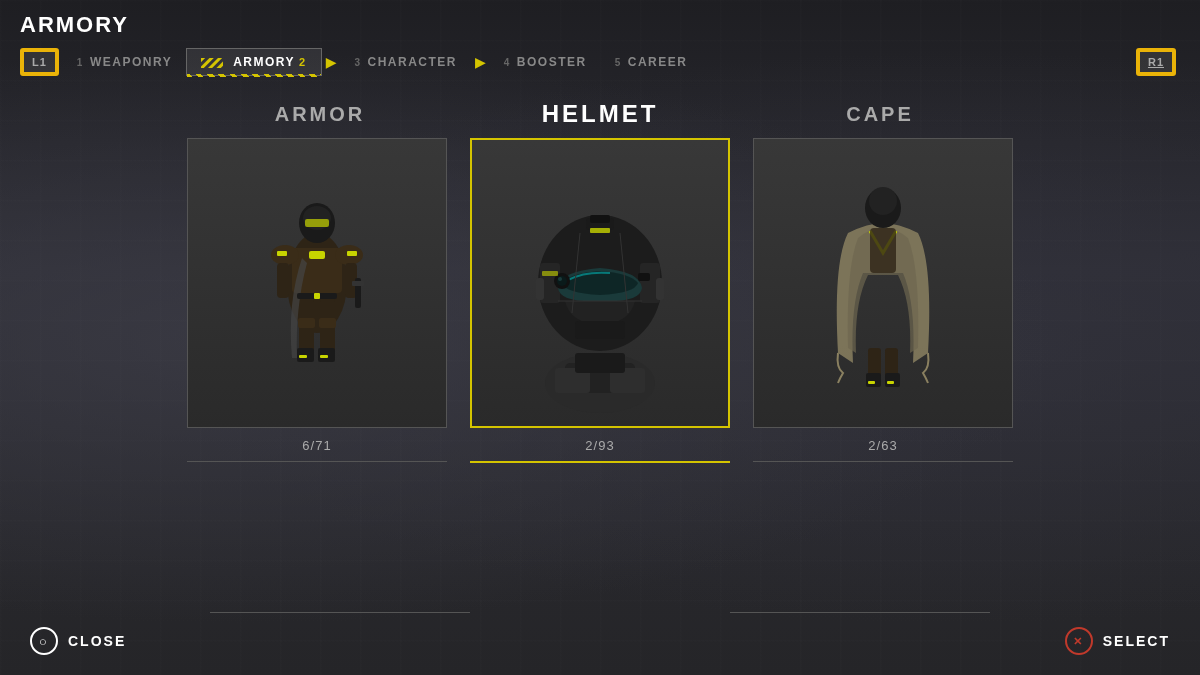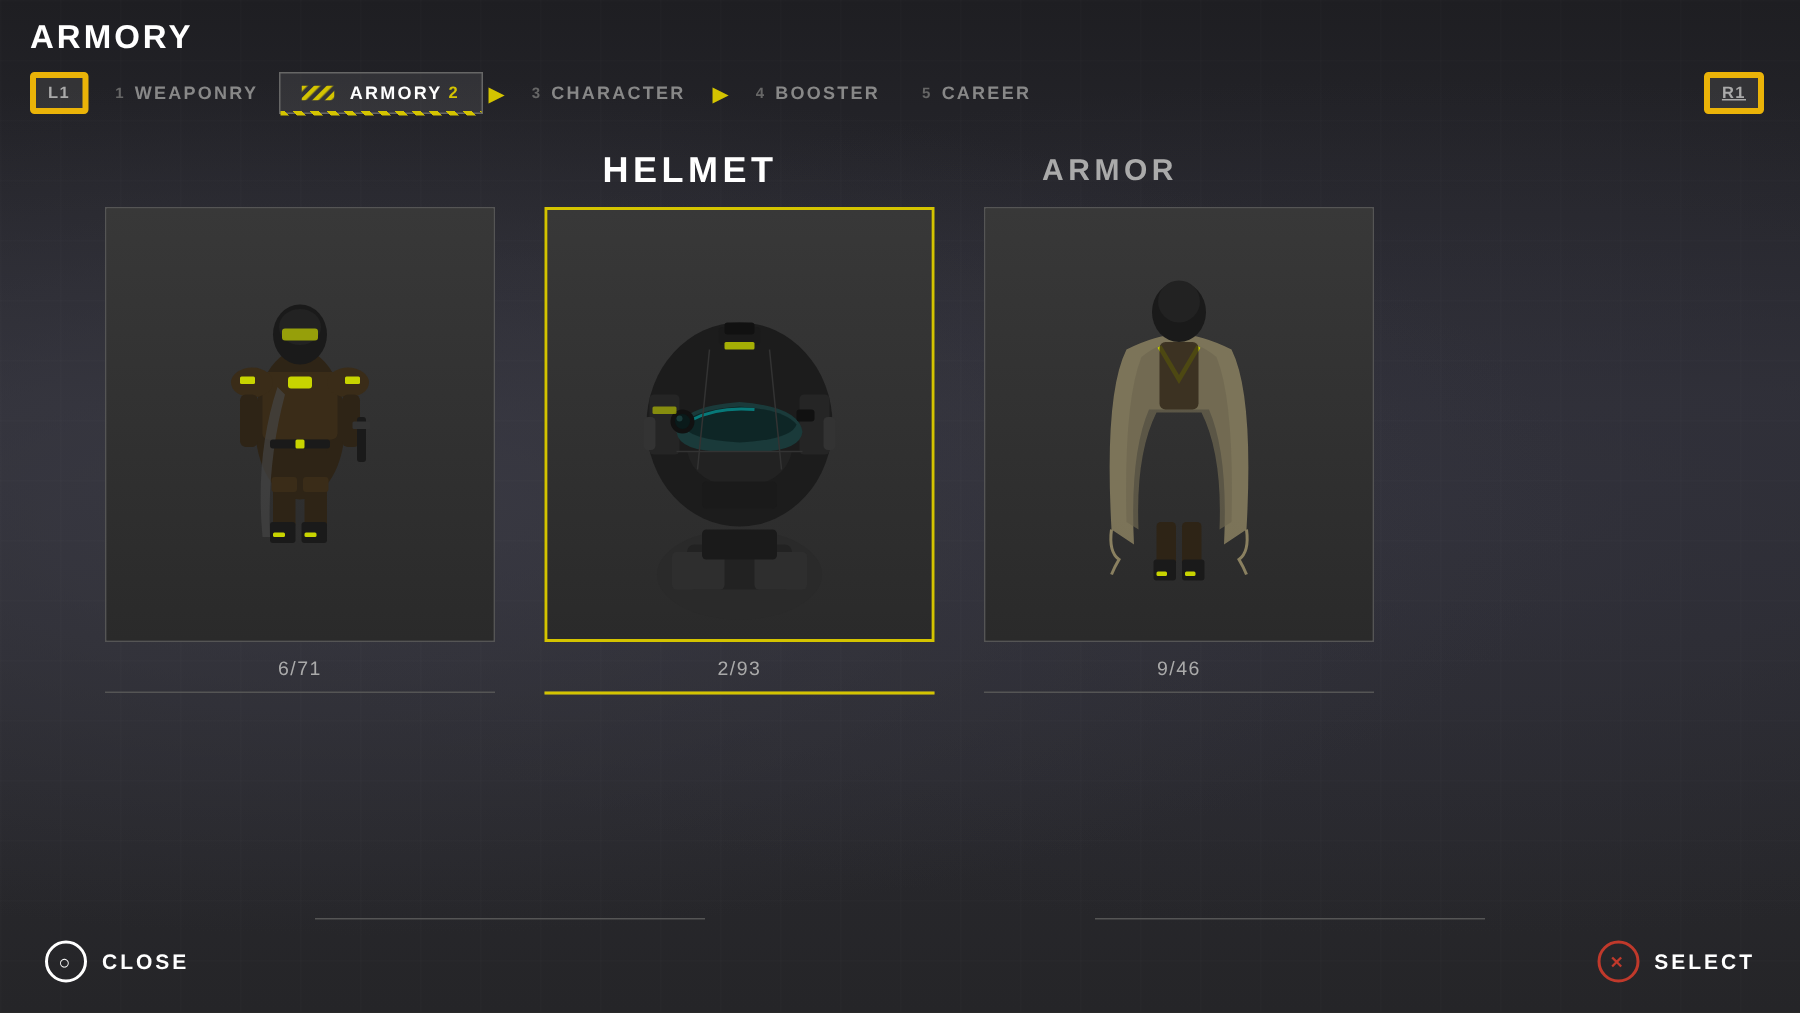--- a/index.html
+++ b/index.html
@@ -150,22 +150,23 @@
     }
 
     .category-label.active {
       color: #ffffff;
       font-size: 24px;
     }
 
     
     .cards-row {
       display: flex;
+      justify-content: center;
       align-items: flex-start;
-      gap: 13px;
+      gap: 3px;
       padding: 0 60px;
       flex: 1;
     }
 
     .card {
       width: 280px;
       display: flex;
       flex-direction: column;
       align-items: center;
     }
@@ -343,25 +344,28 @@
       <div class="tab-item">
         <span class="tab-num">5</span>
         <span>CAREER</span>
       </div>
 
       <div class="nav-button" style="margin-left:auto;text-decoration:underline;">R1</div>
     </div>
   </div>
 
   <div class="categories">
+    <div class="category-label">
+      <span>ARMOR</span>
+    </div>
     <div class="category-label active">
       <span>HELMET</span>
     </div>
     <div class="category-label">
-      <span>ARMOR</span>
+      <span>CAPE</span>
     </div>
   </div>
 
   <div class="cards-row">
 
     <div class="card">
       <div class="card-inner normal">
         <div class="card-bg"></div>
 
         <svg class="armor-figure" viewBox="0 0 140 240" xmlns="http://www.w3.org/2000/svg">
@@ -489,21 +493,21 @@
           <rect x="48" y="210" width="15" height="14" rx="2" fill="#1a1a1a"></rect>
           <rect x="67" y="210" width="15" height="14" rx="2" fill="#1a1a1a"></rect>
 
           <rect x="50" y="218" width="7" height="3" rx="1" fill="#c8d400"></rect>
           <rect x="69" y="218" width="7" height="3" rx="1" fill="#c8d400"></rect>
 
           <path d="M20 190 Q18 205 25 210 Q22 215 20 220" stroke="#8a8060" stroke-width="2" fill="none"></path>
           <path d="M110 190 Q112 205 105 210 Q108 215 110 220" stroke="#8a8060" stroke-width="2" fill="none"></path>
         </svg>
       </div>
-      <div class="card-count">9/46</div>
+      <div class="card-count">2/63</div>
       <div class="card-divider"></div>
     </div>
 
   </div>
 
   <div class="bottom-lines">
     <div class="bottom-line" style="width:260px;margin-right:0;"></div>
     <div style="width:260px;"></div>
     <div class="bottom-line" style="width:260px;"></div>
   </div>

